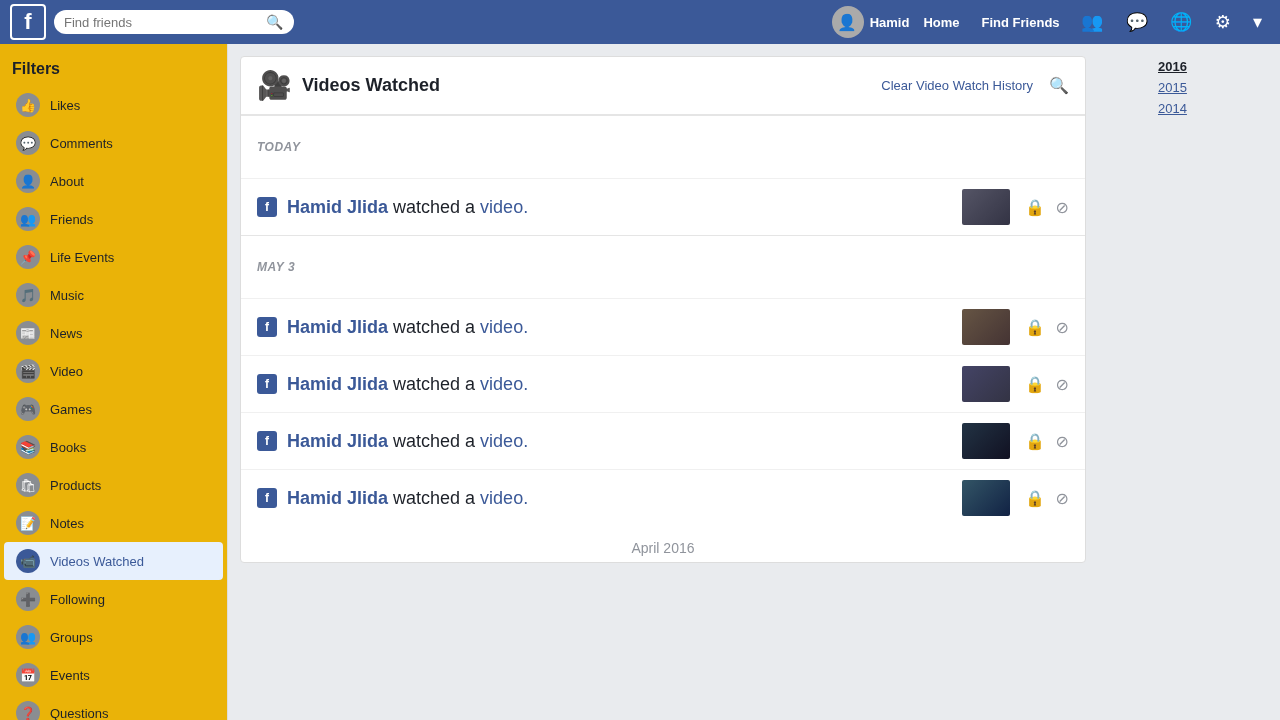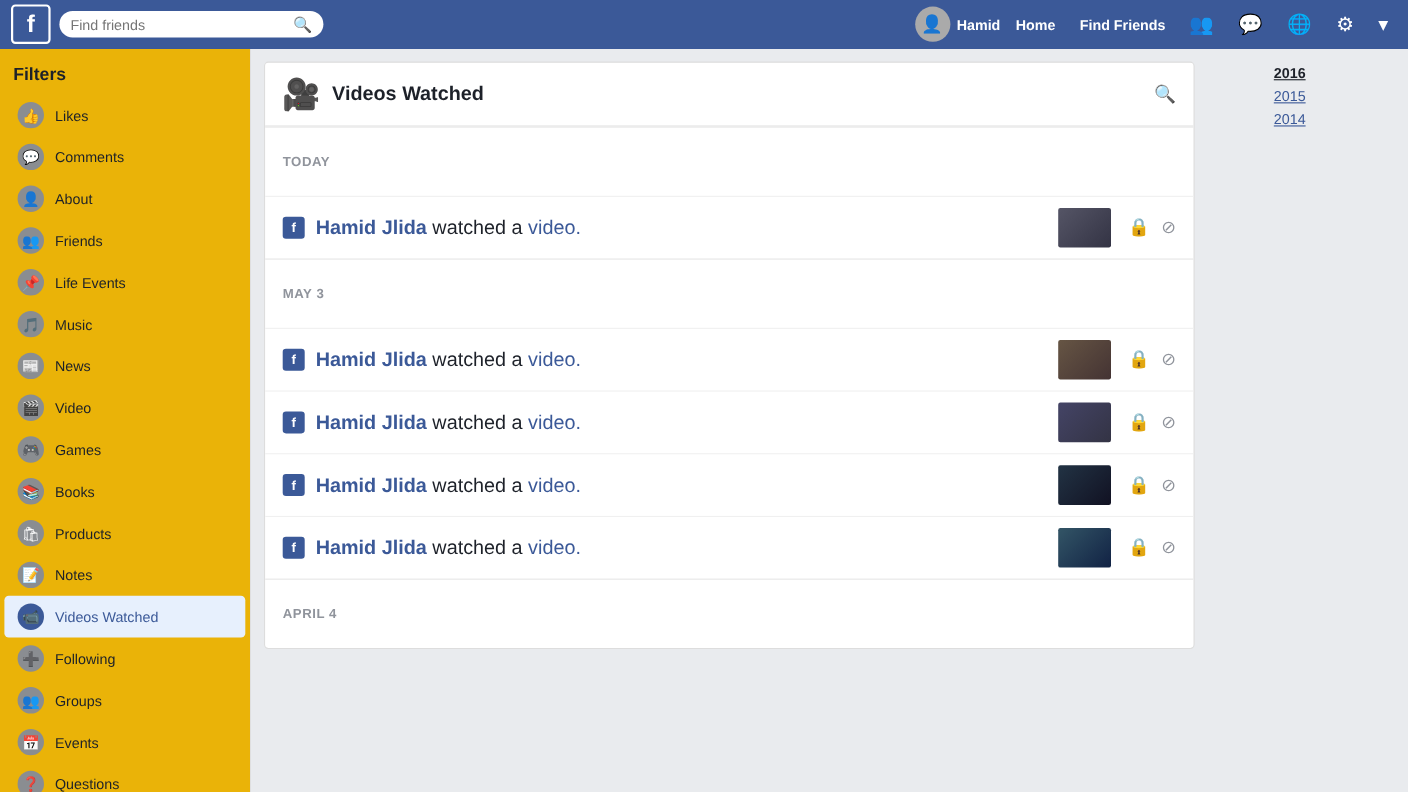--- a/index.html
+++ b/index.html
@@ -176,20 +176,21 @@
 
     
     .day-header {
       padding: 24px 16px;
       font-size: 12px;
       font-weight: bold;
       color: #90949c;
       text-transform: uppercase;
       letter-spacing: 0.5px;
       border-top: 1px solid #e5e5e5;
+      font-style: italic;
     }
 
     
     .video-entry {
       display: flex;
       align-items: center;
       padding: 10px 16px;
       border-top: 1px solid #f0f0f0;
     }
     .video-fb-icon {
@@ -356,20 +357,21 @@
   </div>
       </div>
 
   </aside>
 
   <main class="main-content">
     <div class="vw-card">
       <div class="vw-header">
         <span class="vw-header-icon">🎥</span>
         <span class="vw-header-title">Videos Watched</span>
+        <button class="clear-history-btn">Clear Video Watch History</button>
         <span class="vw-search-icon">🔍</span>
       </div>
       <div id="sections-container">
           <div class="day-header">TODAY</div>
           <div class="video-entry">
         <div class="video-fb-icon">f</div>
         <div class="video-text">
           <a href="#" class="user-link">Hamid Jlida</a>
           <span> watched a </span>
           <a href="#" class="video-link">video.</a>
@@ -426,21 +428,21 @@
           <a href="#" class="user-link">Hamid Jlida</a>
           <span> watched a </span>
           <a href="#" class="video-link">video.</a>
         </div>
         <div class="video-thumb thumb-5"></div>
         <div class="video-action-icons">
           <span class="action-icon">🔒</span>
           <span class="action-icon">⊘</span>
         </div>
       </div>
-          <div class="day-header">APRIL 4</div>
+          <div class="month-label">April 2016</div>
         </div>
     </div>
   </main>
 
   <aside class="right-sidebar">
     <div id="years-container">
         <a href="#" class="year-item active">2016</a>
         <a href="#" class="year-item">2015</a>
         <a href="#" class="year-item">2014</a>
       </div>

